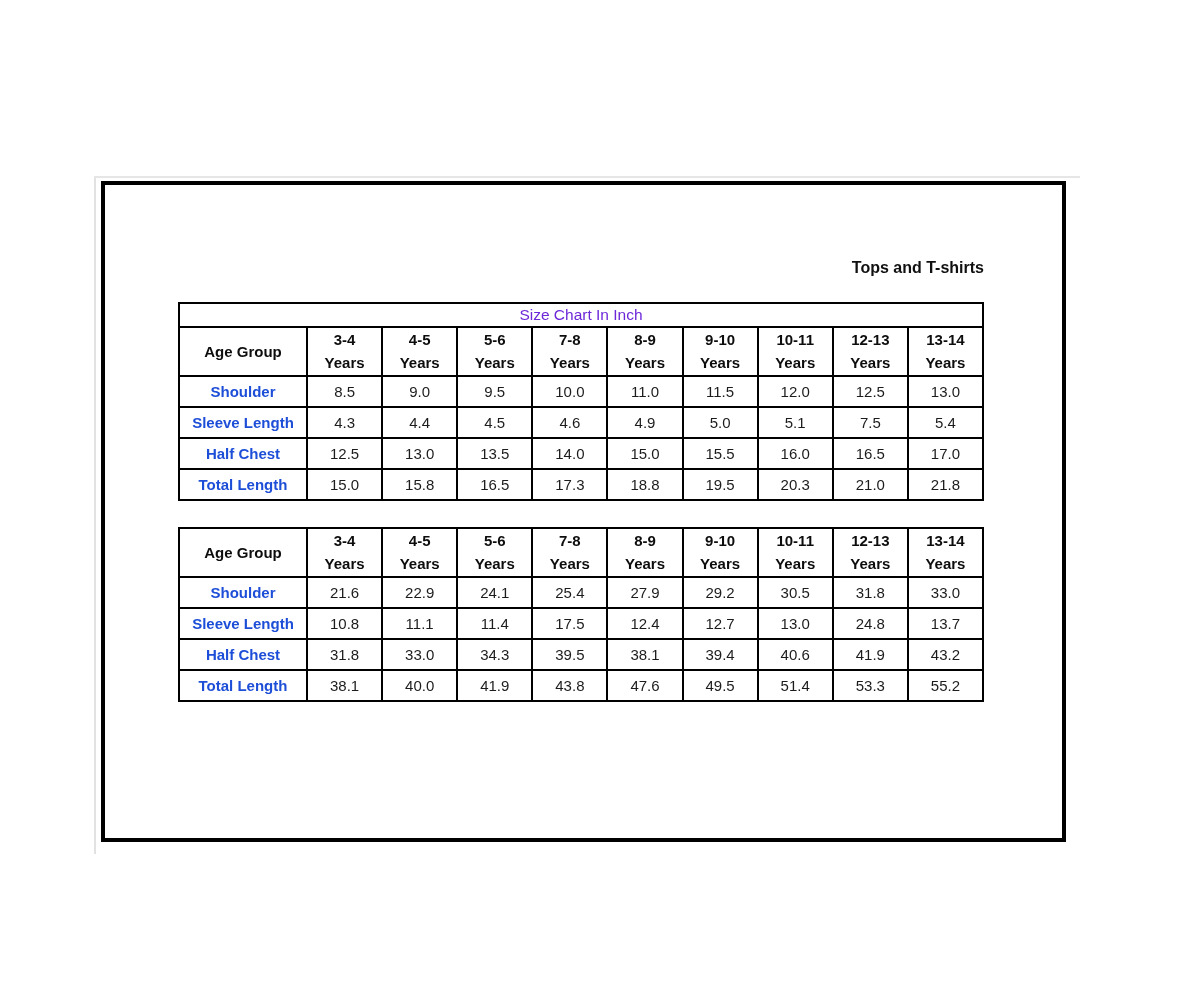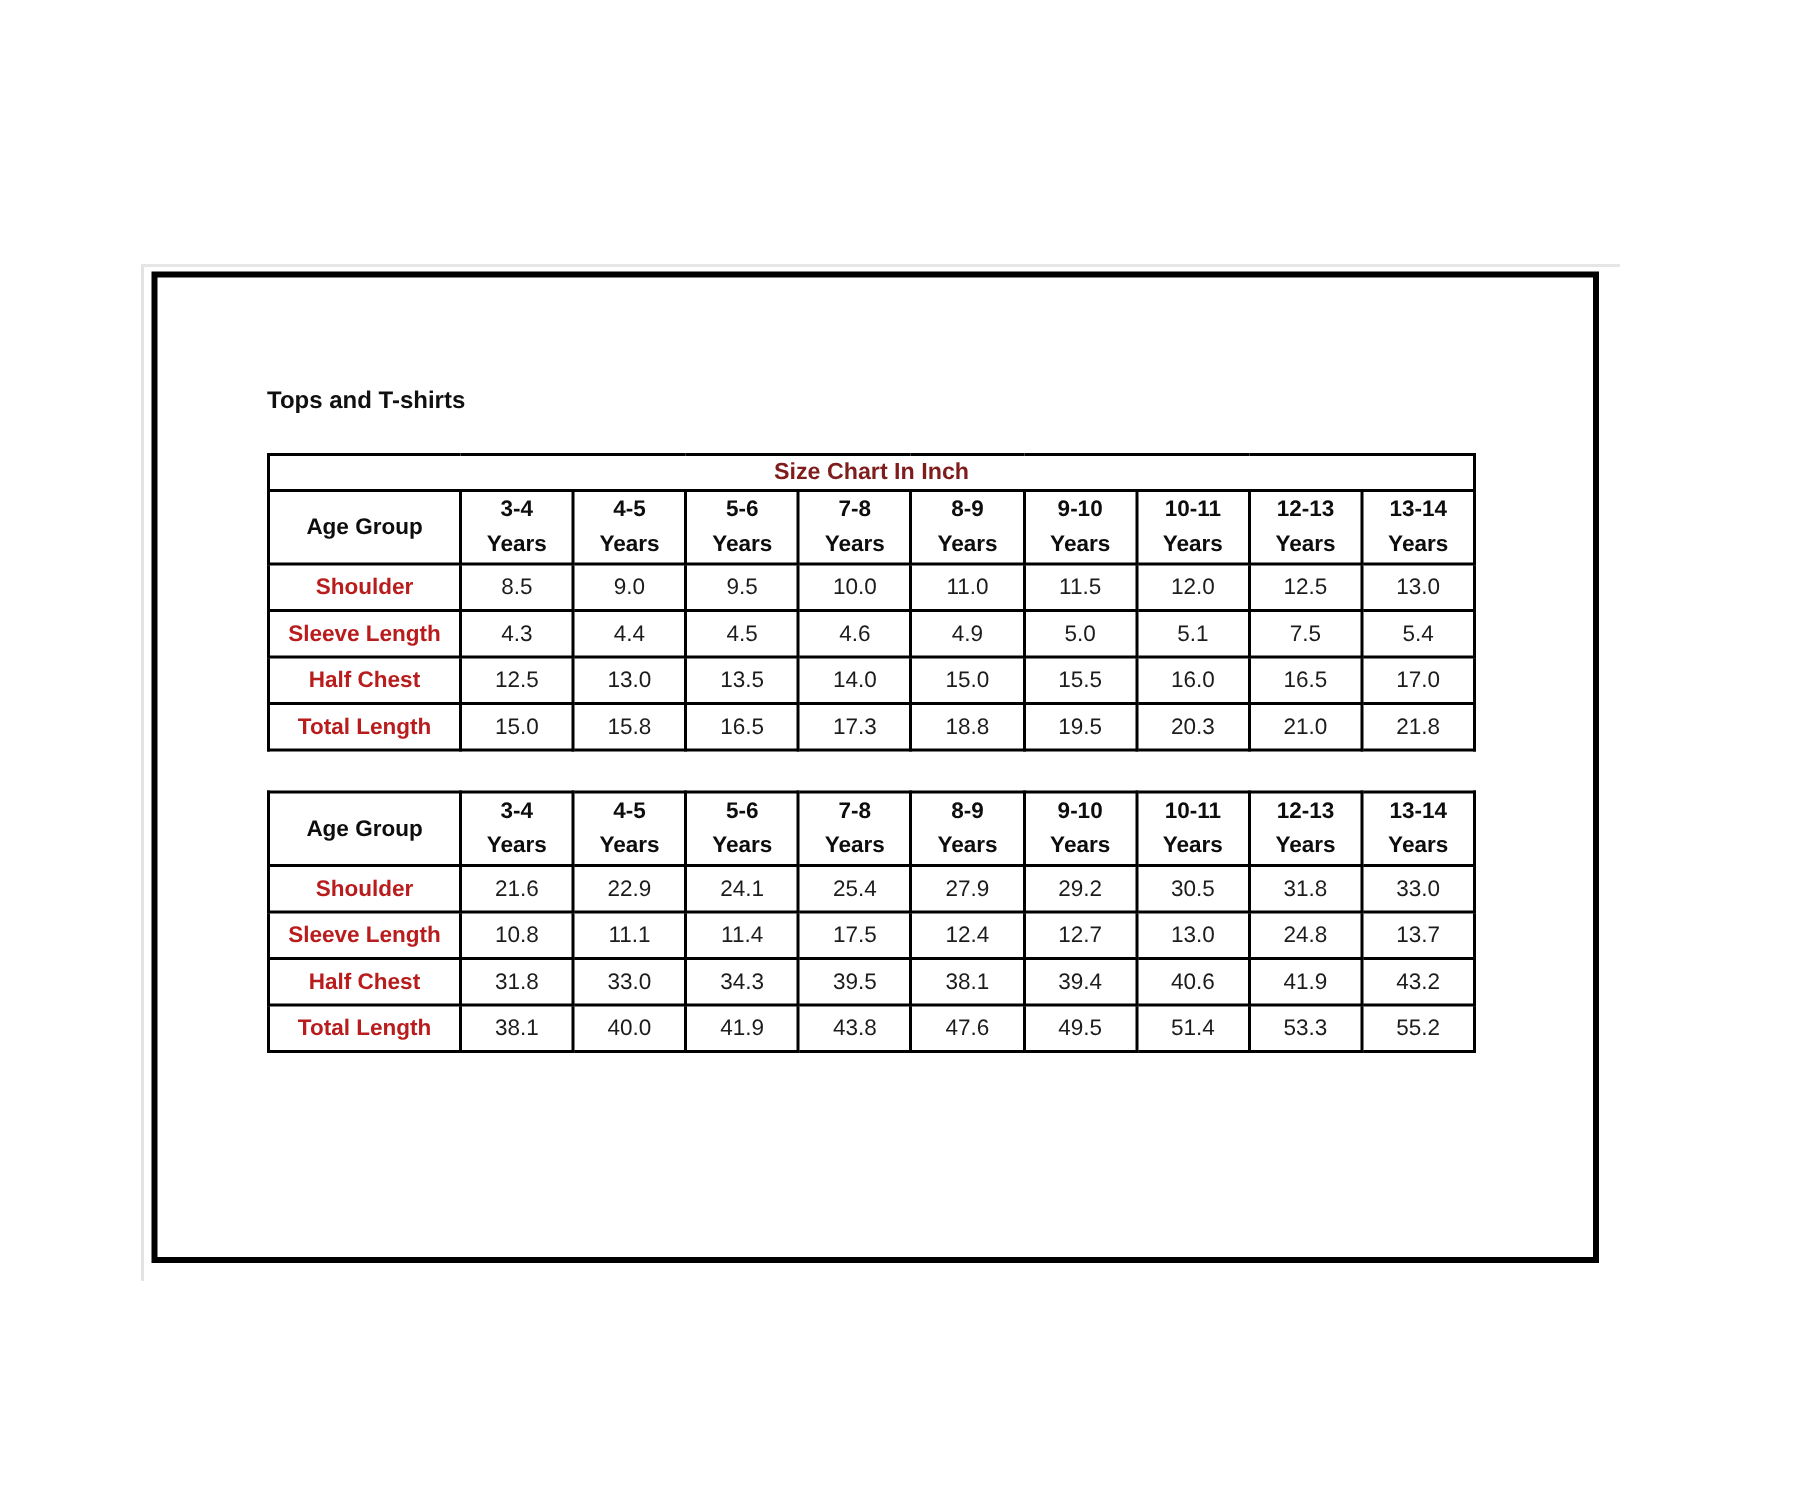--- a/index.html
+++ b/index.html
@@ -32,21 +32,21 @@
     width: 965px; height: 661px;
     box-sizing: border-box;
     border: 4px solid #000000;
     background: #ffffff;
   }
   .doc-title {
     position: absolute;
     left: 73px; top: 74px;
     width: 806px;
     margin: 0;
-    text-align: left;
+    text-align: right;
     font-size: 16px;
     font-weight: bold;
     color: #101010;
   }
   table.size-table {
     position: absolute;
     left: 73px;
     width: 806px;
     border-collapse: collapse;
     table-layout: fixed;
@@ -57,34 +57,34 @@
   table.size-table th, table.size-table td {
     border: 2px solid #000000;
     text-align: center;
     vertical-align: middle;
     padding: 0;
     background: #ffffff;
     font-size: 15px;
   }
   tr.title-row th {
     height: 22px;
-    font-weight: bold;
+    font-weight: normal;
     font-size: 15.5px;
-    color: #7f1d1d;
+    color: #6d28d9;
   }
   tr.head-row th {
     height: 45px;
     font-weight: bold;
     line-height: 1.55;
     color: #0d0d0d;
   }
   tbody th {
     height: 29px;
     font-weight: bold;
-    color: #b91c1c;
+    color: #1d4ed8;
   }
   tbody td {
     height: 29px;
     font-weight: normal;
     color: #1c1c1c;
   }
 </style>
 </head>
 <body>
 

